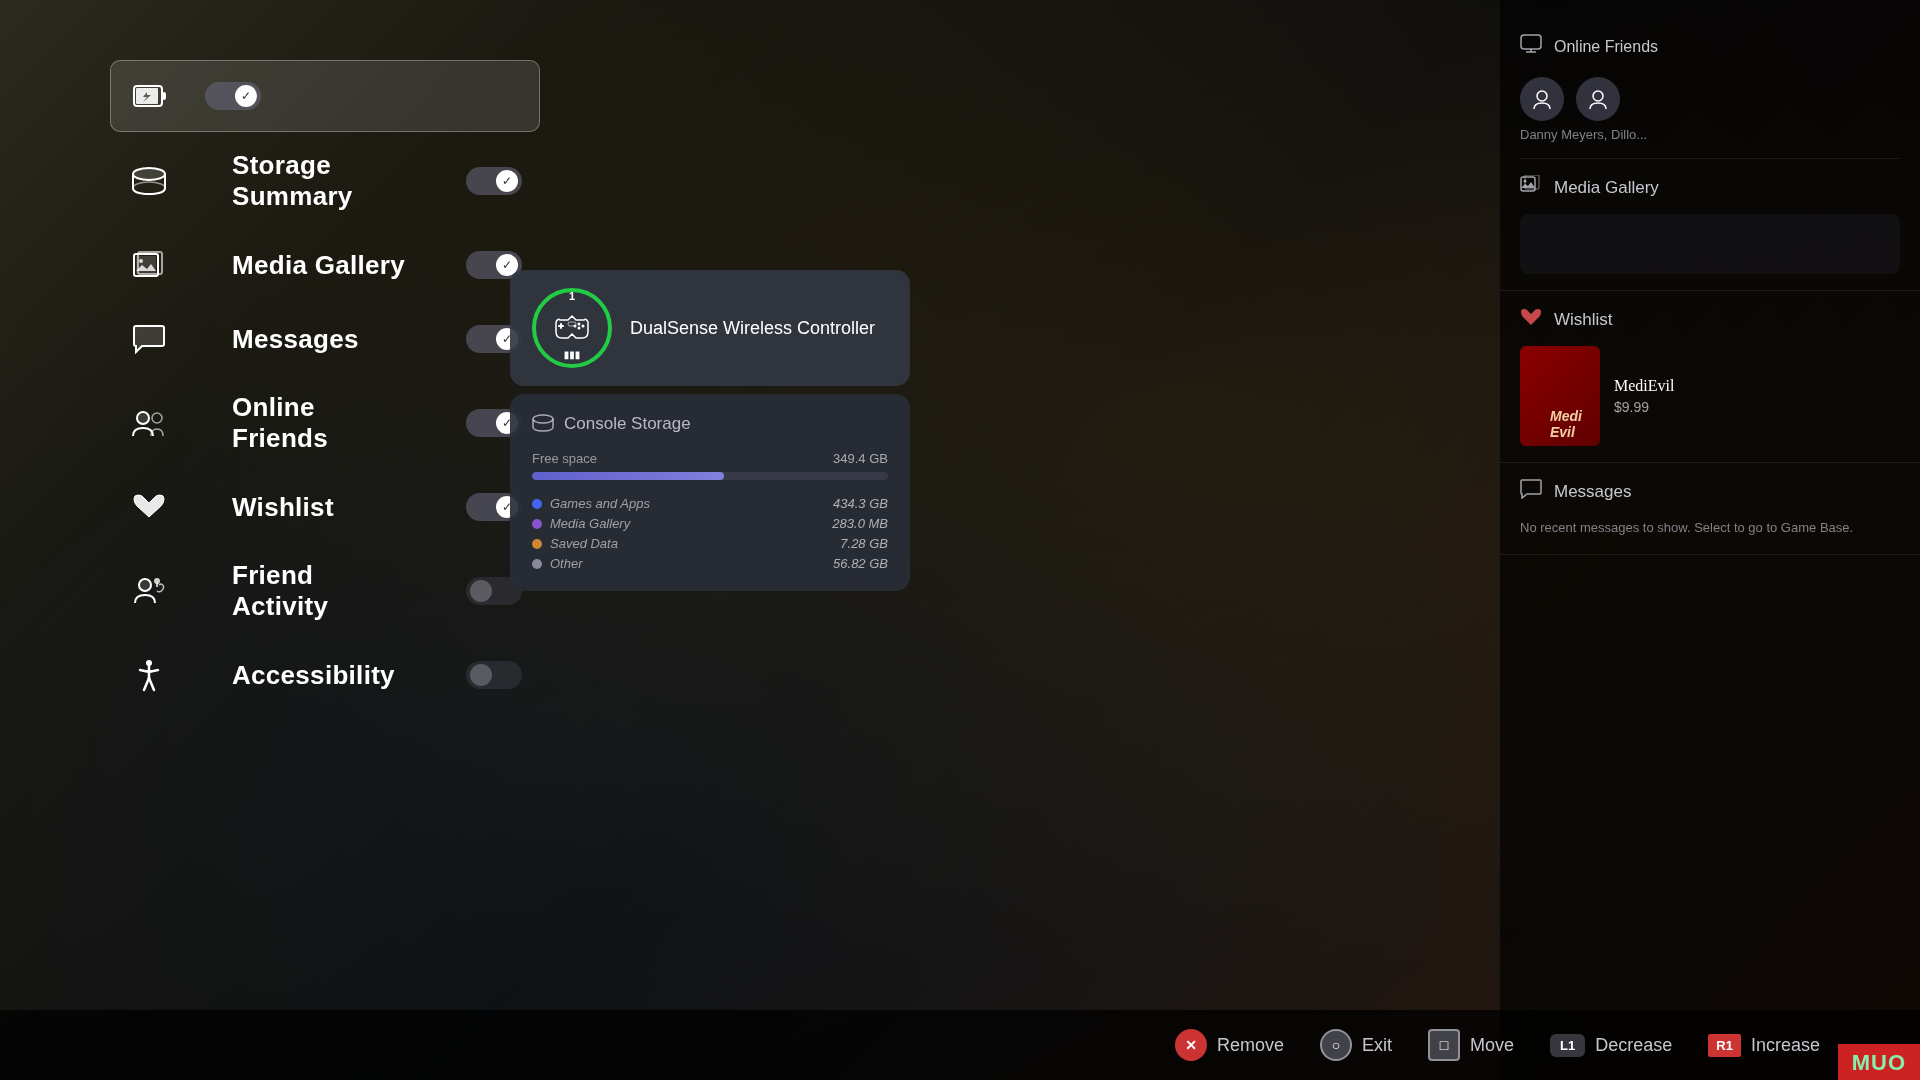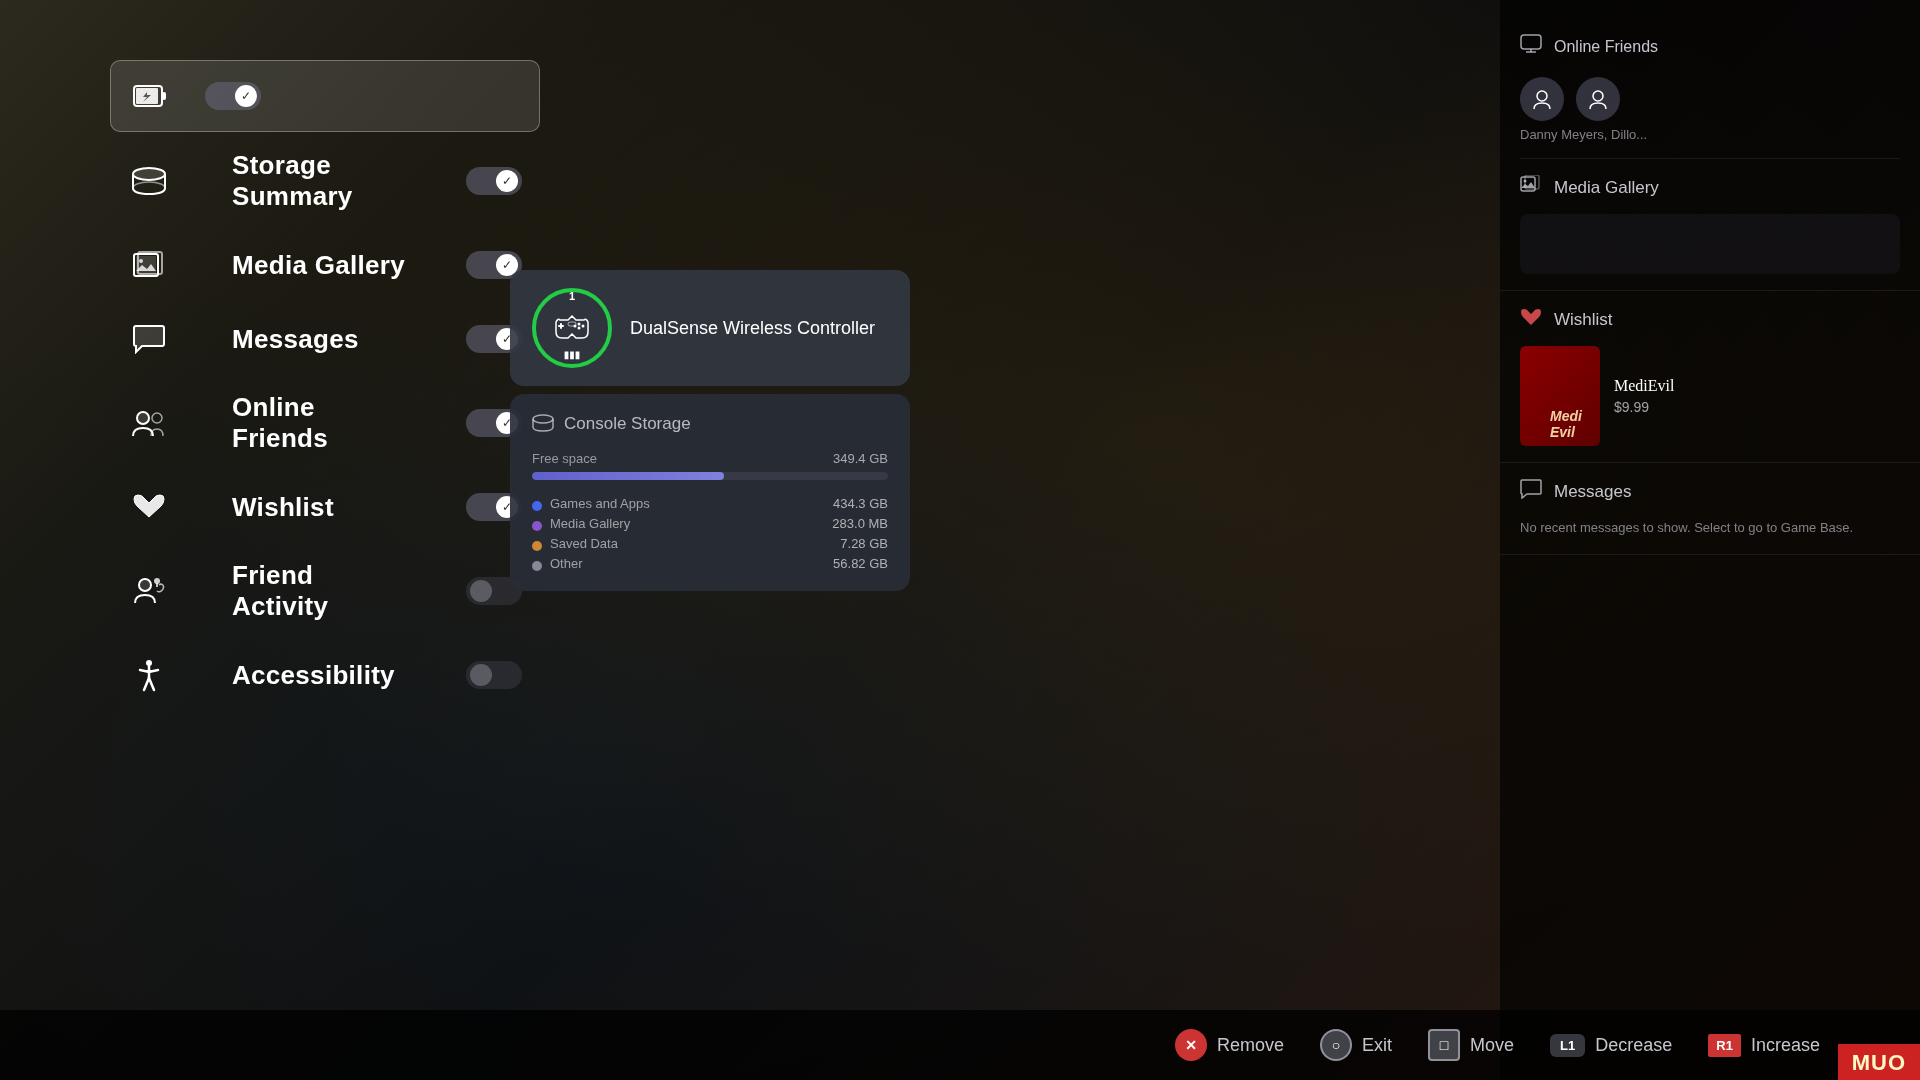--- a/index.html
+++ b/index.html
@@ -228,22 +228,23 @@
       border-radius: 4px;
     }
 
     .storage-legend {
       display: flex;
       flex-direction: column;
       gap: 5px;
     }
     .legend-row {
       display: flex;
-      align-items: flex-end;
+      align-items: center;
       justify-content: space-between;
+      font-style: italic;
     }
     .legend-dot {
       width: 10px;
       height: 10px;
       border-radius: 50%;
       margin-right: 8px;
       flex-shrink: 0;
     }
     .legend-label {
       font-size: 13px;
@@ -402,21 +403,21 @@
       font-weight: 400;
     }
 
     
     .muo-logo {
       position: absolute;
       bottom: 0;
       right: 0;
       z-index: 40;
       background: #cc2222;
-      color: #fef9c3;
+      color: #86efac;
       font-size: 22px;
       font-weight: bold;
       padding: 6px 14px 4px;
       letter-spacing: 1px;
     }
 
     
     .online-friends-header {
       display: flex;
       align-items: center;

